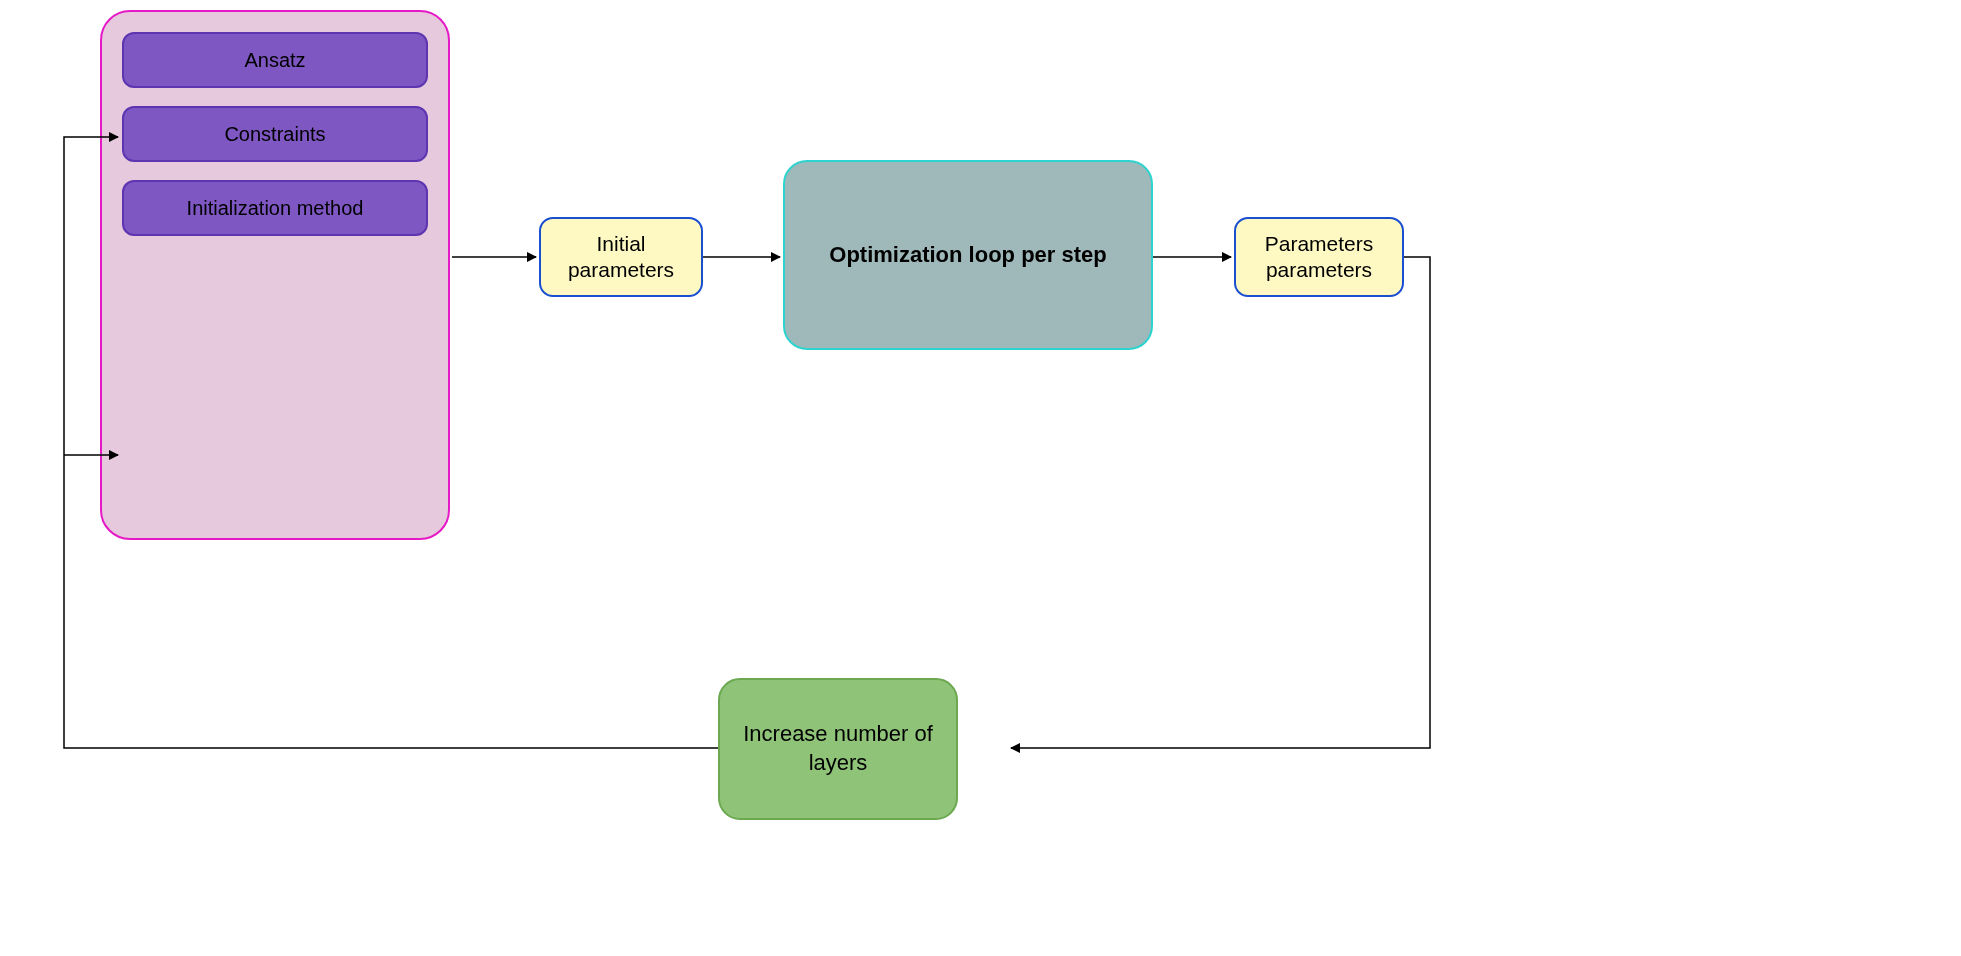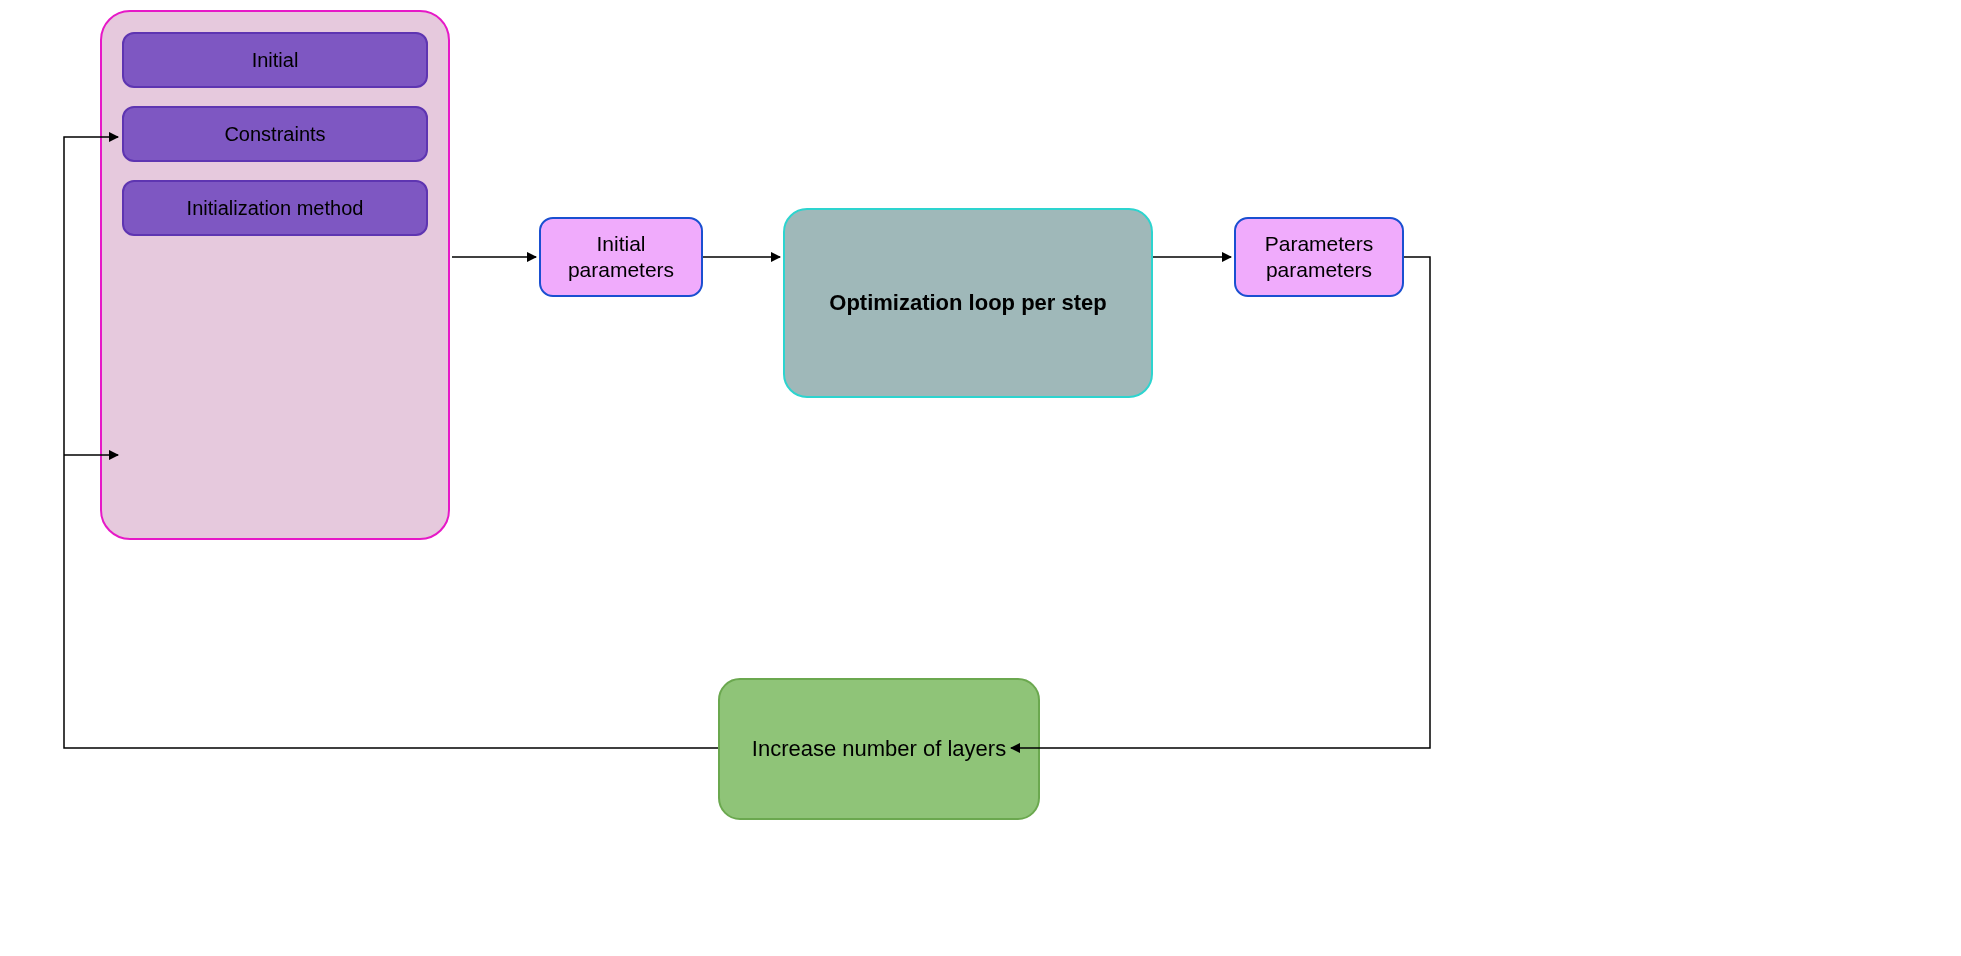--- a/index.html
+++ b/index.html
@@ -40,21 +40,21 @@
       font-size: 20px;
       color: #000;
       display: flex;
       align-items: center;
       justify-content: center;
       min-height: 56px;
       line-height: 1.2;
     }
     .blue-box {
       position: absolute;
-      background: #f0abfc;
+      background: #fef9c3;
       border: 2px solid #1a4fd1;
       border-radius: 14px;
       text-align: center;
       display: flex;
       align-items: center;
       justify-content: center;
       font-size: 21px;
       color: #000;
       line-height: 1.25;
       padding: 14px 14px;
@@ -81,27 +81,26 @@
       border: 2px solid #2dd4cf;
       border-radius: 24px;
       display: flex;
       align-items: center;
       justify-content: center;
       font-size: 22px;
       font-weight: bold;
       color: #000;
       text-align: center;
       padding: 10px;
-      margin-top: 48px;
     }
     .green-box {
       position: absolute;
       left: 718px;
       top: 678px;
-      width: 322px;
+      width: 240px;
       height: 142px;
       background: #8fc478;
       border: 2px solid #6ba84f;
       border-radius: 22px;
       display: flex;
       align-items: center;
       justify-content: center;
       font-size: 22px;
       color: #000;
       text-align: center;
@@ -114,21 +113,21 @@
       top: 0;
       width: 1961px;
       height: 956px;
       pointer-events: none;
     }
   </style>
 </head>
 <body>
 
 <div class="container-box pink-container">
-  <div class="purple-item">Initial</div>
+  <div class="purple-item">Ansatz</div>
   <div class="purple-item">Constraints</div>
   <div class="purple-item">Initialization method</div>
 </div>
 
 <div class="blue-box initial-box">Initial parameters</div>
 
 <div class="teal-box">Optimization loop per step</div>
 
 <div class="blue-box optimized-box">Parameters parameters</div>
 

